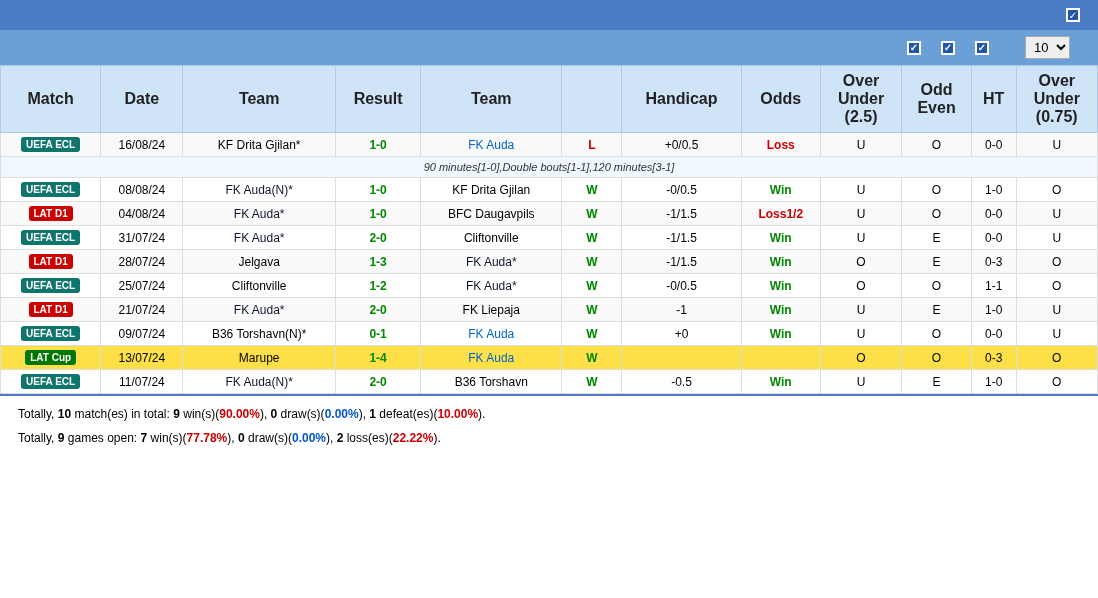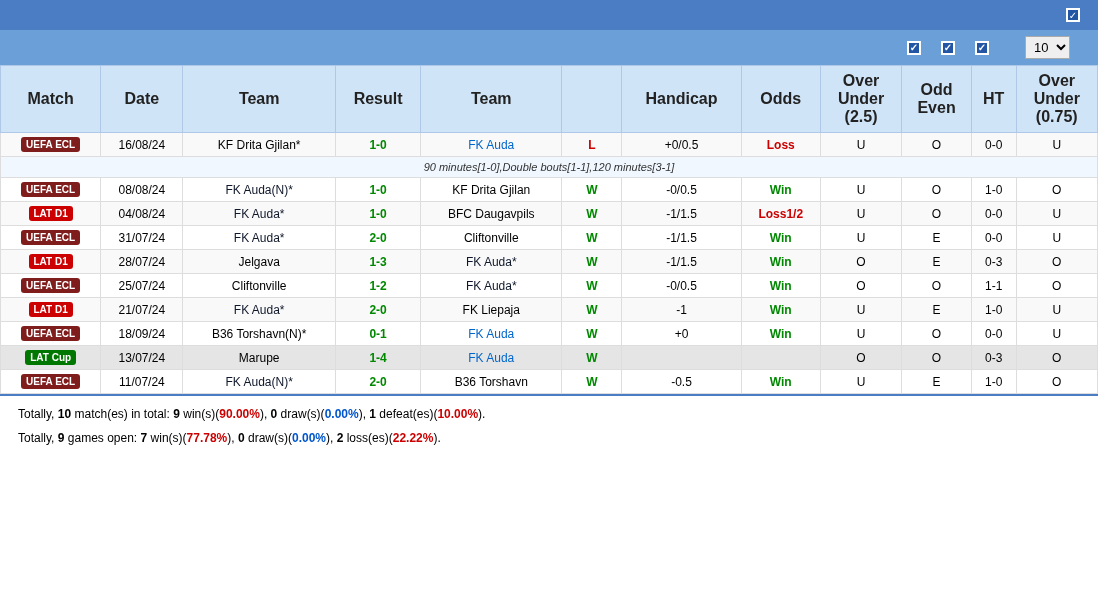--- a/index.html
+++ b/index.html
@@ -54,21 +54,21 @@
       font-size: 12px;
     }
     .badge {
       color: white;
       font-weight: bold;
       font-size: 10px;
       padding: 2px 5px;
       border-radius: 3px;
       display: inline-block;
     }
-    .badge-ecl { background: #7f1d1d; }
+    .badge-ecl { background: #0f766e; }
     .badge-lat-d1 { background: #cc0000; }
     .badge-lat-cup { background: #007700; }
 
     .note-row td {
       background: #f0f7ff;
       font-style: italic;
       color: #333;
       font-size: 11px;
       margin-left: 41px;
     }
@@ -237,33 +237,33 @@
         <td class="result-w">W</td>
         <td>-1</td>
         <td class="odds-win">Win</td>
         <td>U</td>
         <td>E</td>
         <td>1-0</td>
         <td>U</td>
       </tr>
       <tr style="background: rgb(255, 255, 255);">
         <td><span class="badge badge-ecl">UEFA ECL</span></td>
-        <td>18/09/24</td>
+        <td>09/07/24</td>
         <td>B36 Torshavn(N)*</td>
         <td class="green-score">0-1</td>
         <td class="blue-team">FK Auda</td>
         <td class="result-w">W</td>
         <td>+0</td>
         <td class="odds-win">Win</td>
         <td>U</td>
         <td>O</td>
         <td>0-0</td>
         <td>U</td>
       </tr>
-      <tr style="background: #e5e5e5;">
+      <tr style="background: #fde047;">
         <td><span class="badge badge-lat-cup">LAT Cup</span></td>
         <td>13/07/24</td>
         <td>Marupe</td>
         <td class="green-score">1-4</td>
         <td class="blue-team">FK Auda</td>
         <td class="result-w">W</td>
         <td></td>
         <td></td>
         <td>O</td>
         <td>O</td>

